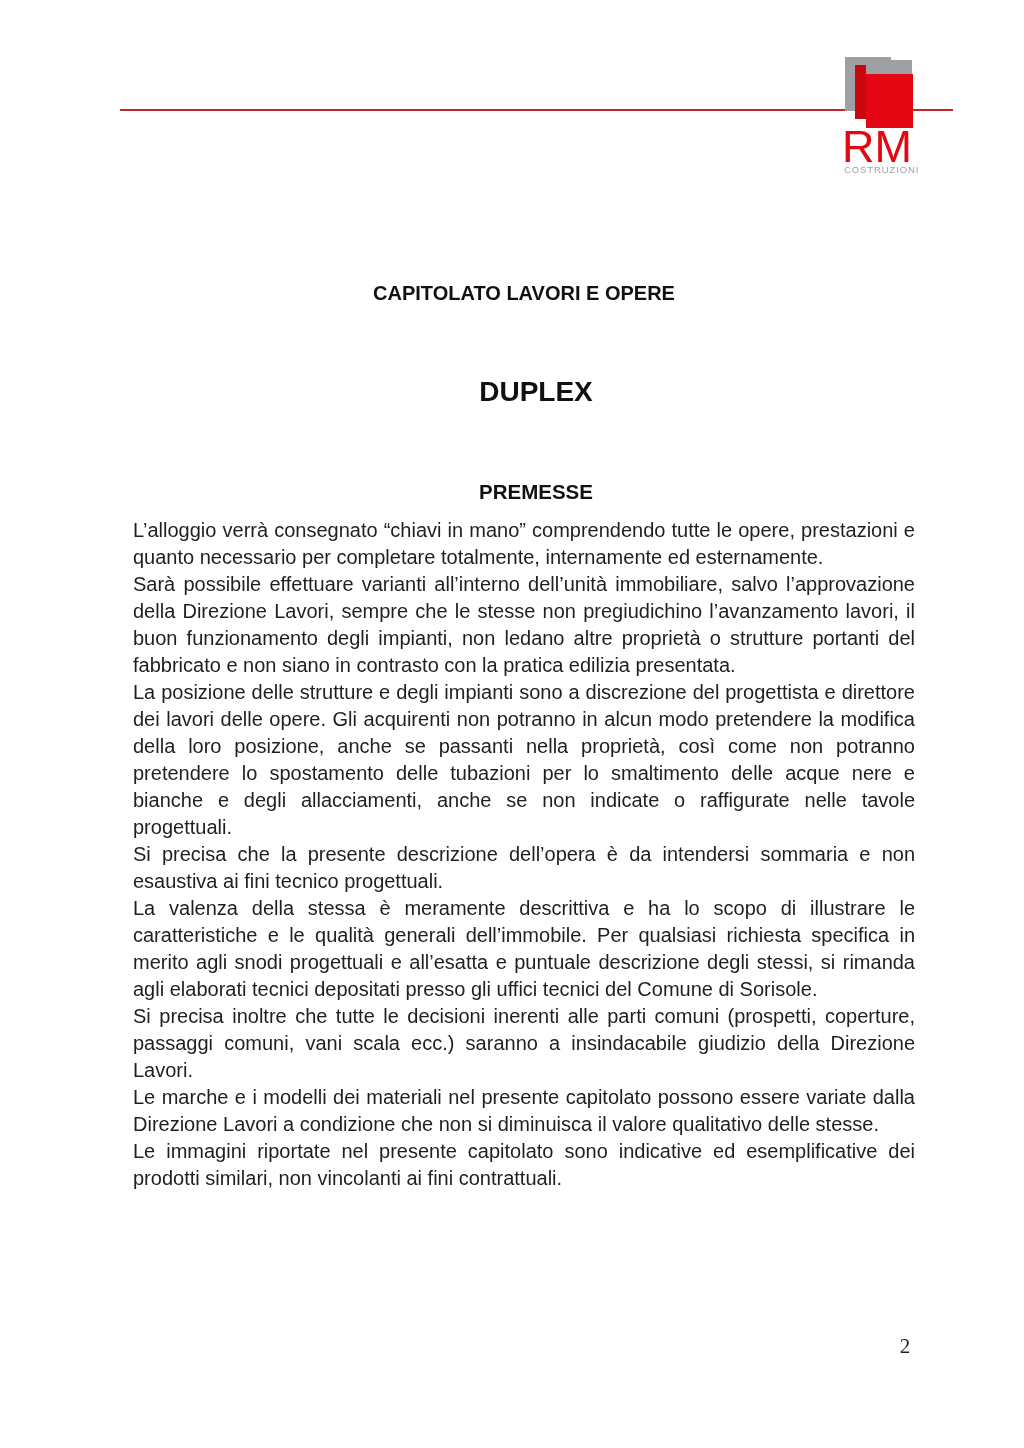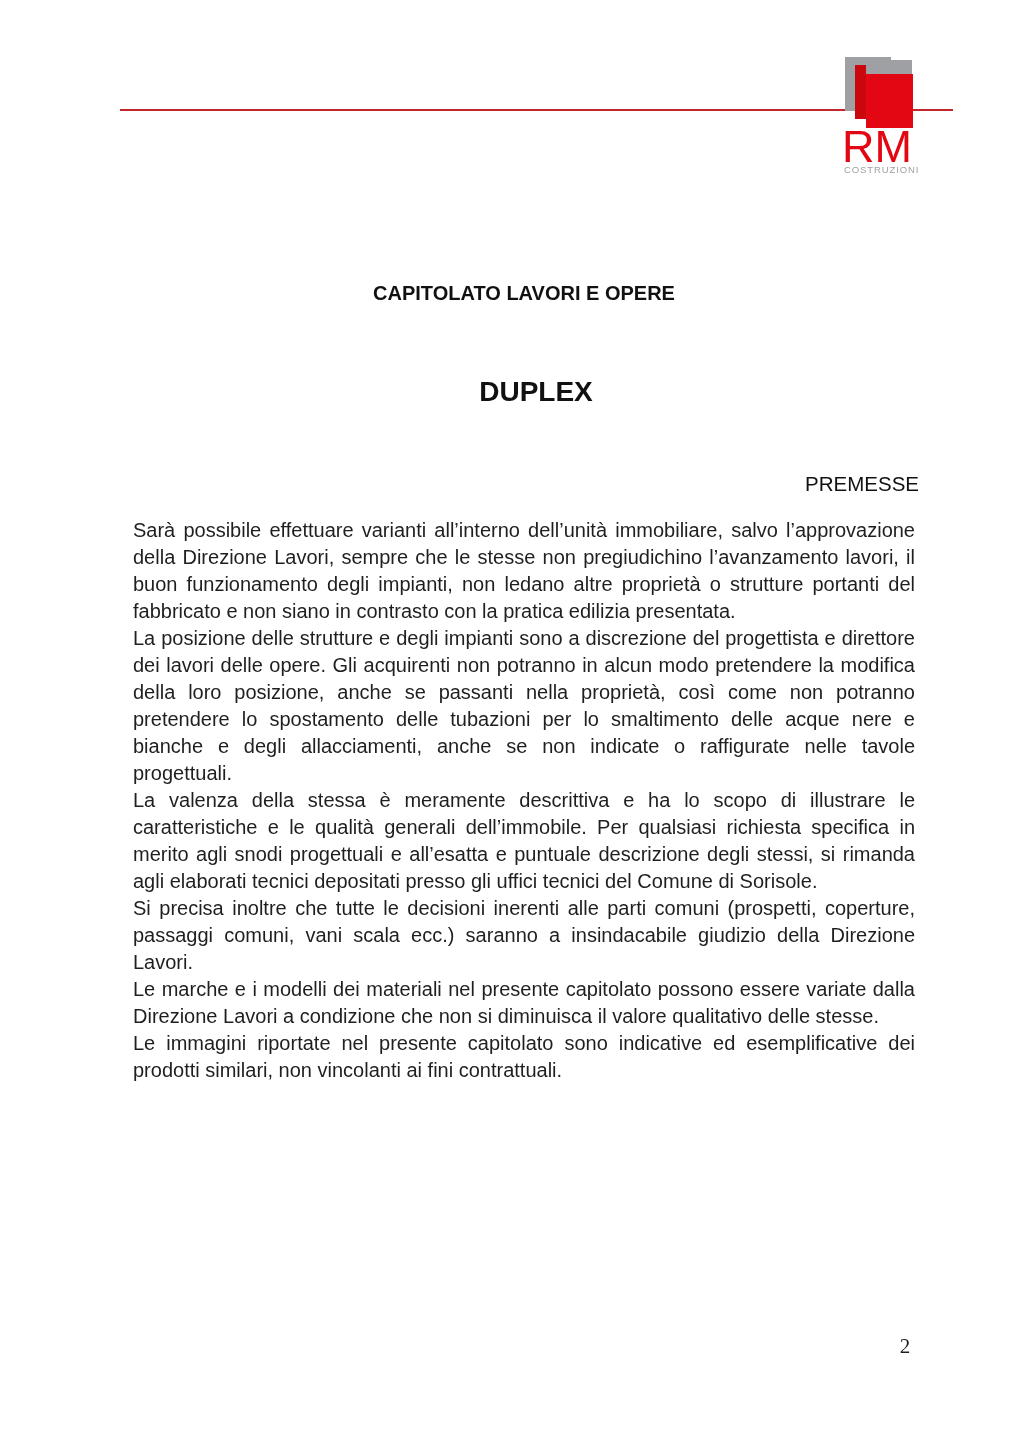--- a/index.html
+++ b/index.html
@@ -86,25 +86,25 @@
     font-size: 28px;
     line-height: 32px;
     font-weight: 700;
     color: #111111;
   }
   .section-heading {
     position: absolute;
     top: 468px;
     left: 133px;
     width: 782px;
-    margin: 4px;
-    text-align: right;
+    margin: 12px;
+    text-align: center;
     font-size: 20.5px;
     line-height: 24px;
-    font-weight: 400;
+    font-weight: 700;
     color: #111111;
   }
 
   
   .body-text {
     position: absolute;
     top: 517px;
     left: 133px;
     width: 782px;
   }
@@ -143,22 +143,24 @@
     <div class="sq sq-red-front"></div>
     <div class="logo-brand">RM</div>
     <div class="logo-sub">COSTRUZIONI</div>
   </div>
 
   <h1 class="doc-title">CAPITOLATO LAVORI E OPERE</h1>
   <h2 class="doc-subtitle">DUPLEX</h2>
   <h3 class="section-heading">PREMESSE</h3>
 
   <div class="body-text">
+    <p>L’alloggio verrà consegnato “chiavi in mano” comprendendo tutte le opere, prestazioni e quanto necessario per completare totalmente, internamente ed esternamente.</p>
     <p>Sarà possibile effettuare varianti all’interno dell’unità immobiliare, salvo l’approvazione della Direzione Lavori, sempre che le stesse non pregiudichino l’avanzamento lavori, il buon funzionamento degli impianti, non ledano altre proprietà o strutture portanti del fabbricato e non siano in contrasto con la pratica edilizia presentata.</p>
     <p>La posizione delle strutture e degli impianti sono a discrezione del progettista e direttore dei lavori delle opere. Gli acquirenti non potranno in alcun modo pretendere la modifica della loro posizione, anche se passanti nella proprietà, così come non potranno pretendere lo spostamento delle tubazioni per lo smaltimento delle acque nere e bianche e degli allacciamenti, anche se non indicate o raffigurate nelle tavole progettuali.</p>
+    <p>Si precisa che la presente descrizione dell’opera è da intendersi sommaria e non esaustiva ai fini tecnico progettuali.</p>
     <p>La valenza della stessa è meramente descrittiva e ha lo scopo di illustrare le caratteristiche e le qualità generali dell’immobile. Per qualsiasi richiesta specifica in merito agli snodi progettuali e all’esatta e puntuale descrizione degli stessi, si rimanda agli elaborati tecnici depositati presso gli uffici tecnici del Comune di Sorisole.</p>
     <p>Si precisa inoltre che tutte le decisioni inerenti alle parti comuni (prospetti, coperture, passaggi comuni, vani scala ecc.) saranno a insindacabile giudizio della Direzione Lavori.</p>
     <p>Le marche e i modelli dei materiali nel presente capitolato possono essere variate dalla Direzione Lavori a condizione che non si diminuisca il valore qualitativo delle stesse.</p>
     <p>Le immagini riportate nel presente capitolato sono indicative ed esemplificative dei prodotti similari, non vincolanti ai fini contrattuali.</p>
   </div>
 
   <div class="page-number">2</div>
 
 </div>
 

